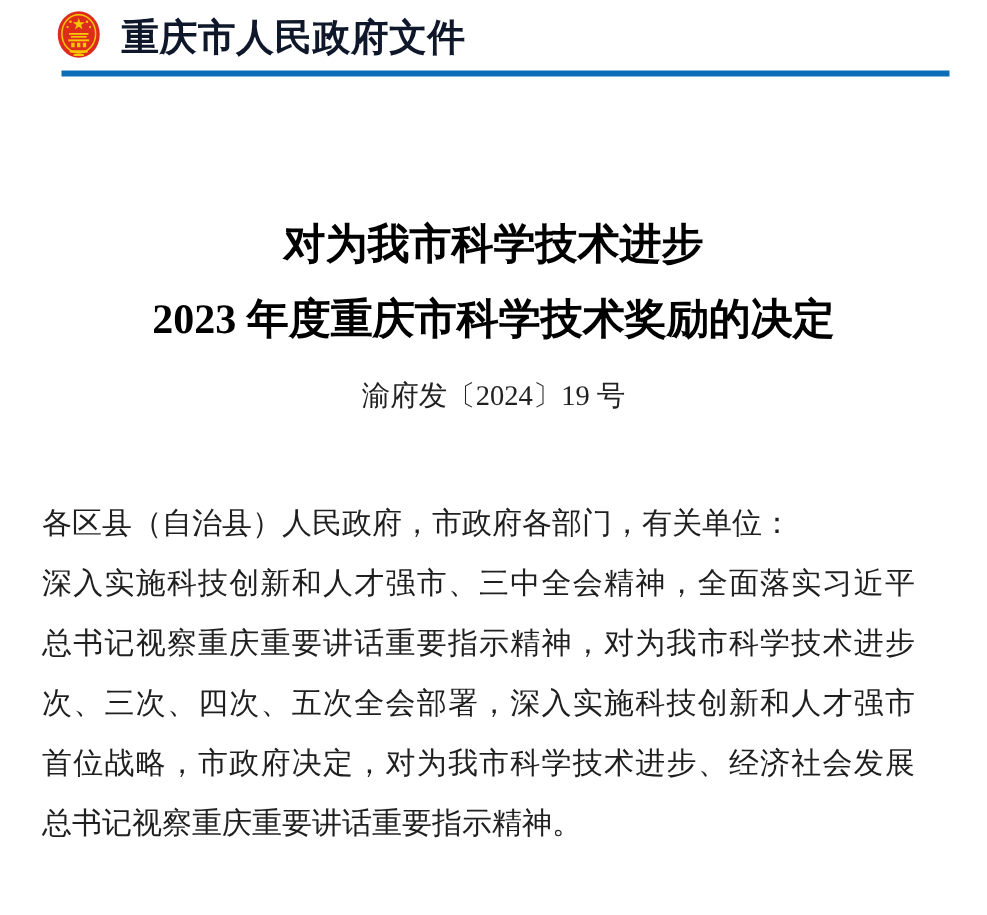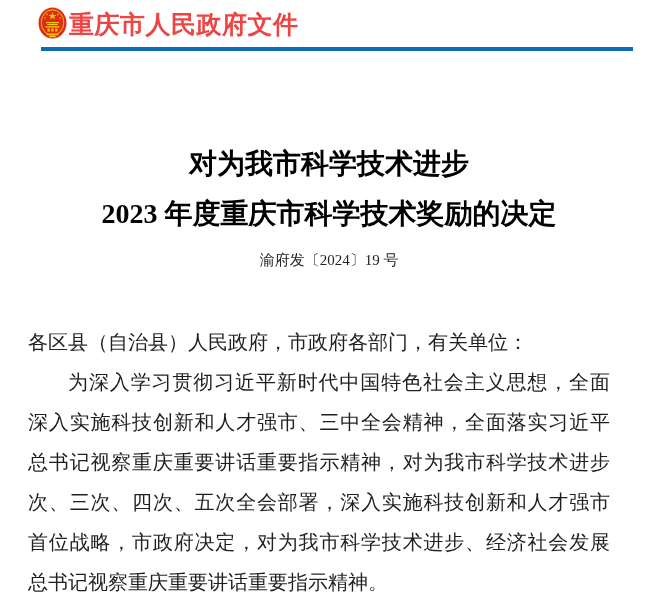--- a/index.html
+++ b/index.html
@@ -13,23 +13,23 @@
 
   
   .masthead { padding: 7px 0 0 38px; }
   .masthead-row { display: flex; align-items: center; height: 34px; }
   .emblem { width: 29px; height: 34px; display: inline-block; flex: 0 0 auto; }
   .emblem svg { width: 29px; height: 34px; display: block; }
   .masthead-title {
     font-family: "Liberation Sans", "DejaVu Sans", sans-serif;
     font-weight: bold;
     font-size: 25px;
-    color: #ef4444;
+    color: #0f172a;
     letter-spacing: 0.5px;
-    margin-left: 2px;
+    margin-left: 14px;
     white-space: nowrap;
   }
   .masthead-rule {
     margin: 6px 0 0 3px;
     width: 592px;
     height: 4px;
     background: #0b6cb8;
   }
 
   
@@ -38,21 +38,21 @@
     text-align: center;
     font-weight: bold;
     color: #000000;
     font-size: 28px;
     line-height: 50px;
   }
   .doc-title .title-line { display: block; white-space: nowrap; }
   .doc-number {
     margin-top: 12px;
     text-align: center;
-    font-size: 15px;
+    font-size: 19px;
     color: #222222;
     white-space: nowrap;
   }
 
   
   .body-text {
     margin: 52px 36px 0 28px;
     width: 582px;
     font-size: 20px;
     line-height: 40px;
@@ -108,21 +108,20 @@
     <h1 class="doc-title">
       <span class="title-line">对为我市科学技术进步</span>
       <span class="title-line">2023 年度重庆市科学技术奖励的决定</span>
     </h1>
 
     <div class="doc-number">渝府发〔2024〕19 号</div>
 
     <div class="body-text">
       <p class="salutation">各区县（自治县）人民政府，市政府各部门，有关单位：</p>
       <div class="paragraph">
-        <div class="pline pline-first">为深入学习贯彻习近平新时代中国特色社会主义思想，全面</div>
         <div class="pline">深入实施科技创新和人才强市、三中全会精神，全面落实习近平</div>
         <div class="pline">总书记视察重庆重要讲话重要指示精神，对为我市科学技术进步</div>
         <div class="pline">次、三次、四次、五次全会部署，深入实施科技创新和人才强市</div>
         <div class="pline">首位战略，市政府决定，对为我市科学技术进步、经济社会发展</div>
         <div class="pline pline-last">总书记视察重庆重要讲话重要指示精神。</div>
       </div>
     </div>
   </main>
 
 </div>

